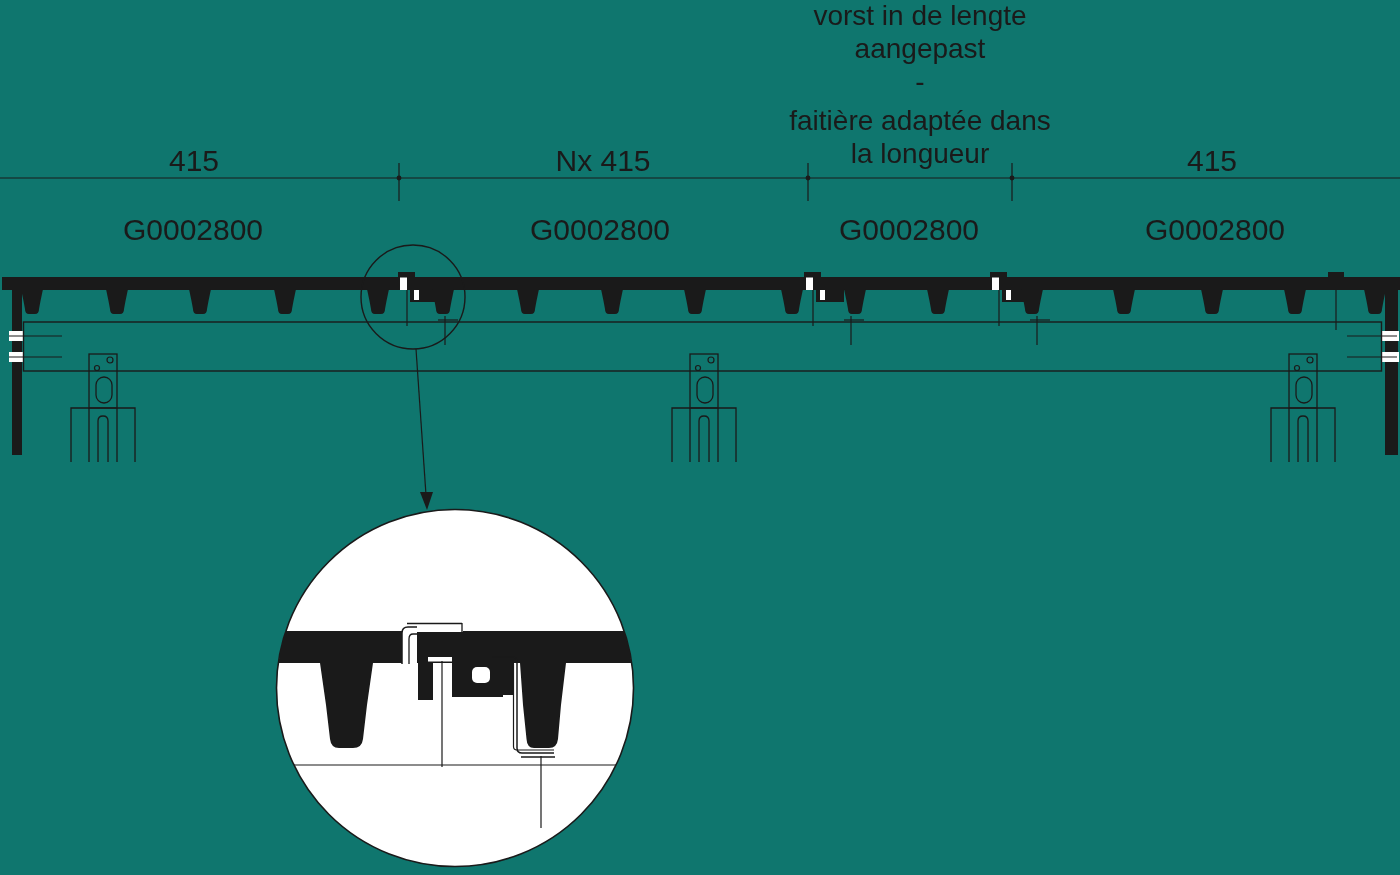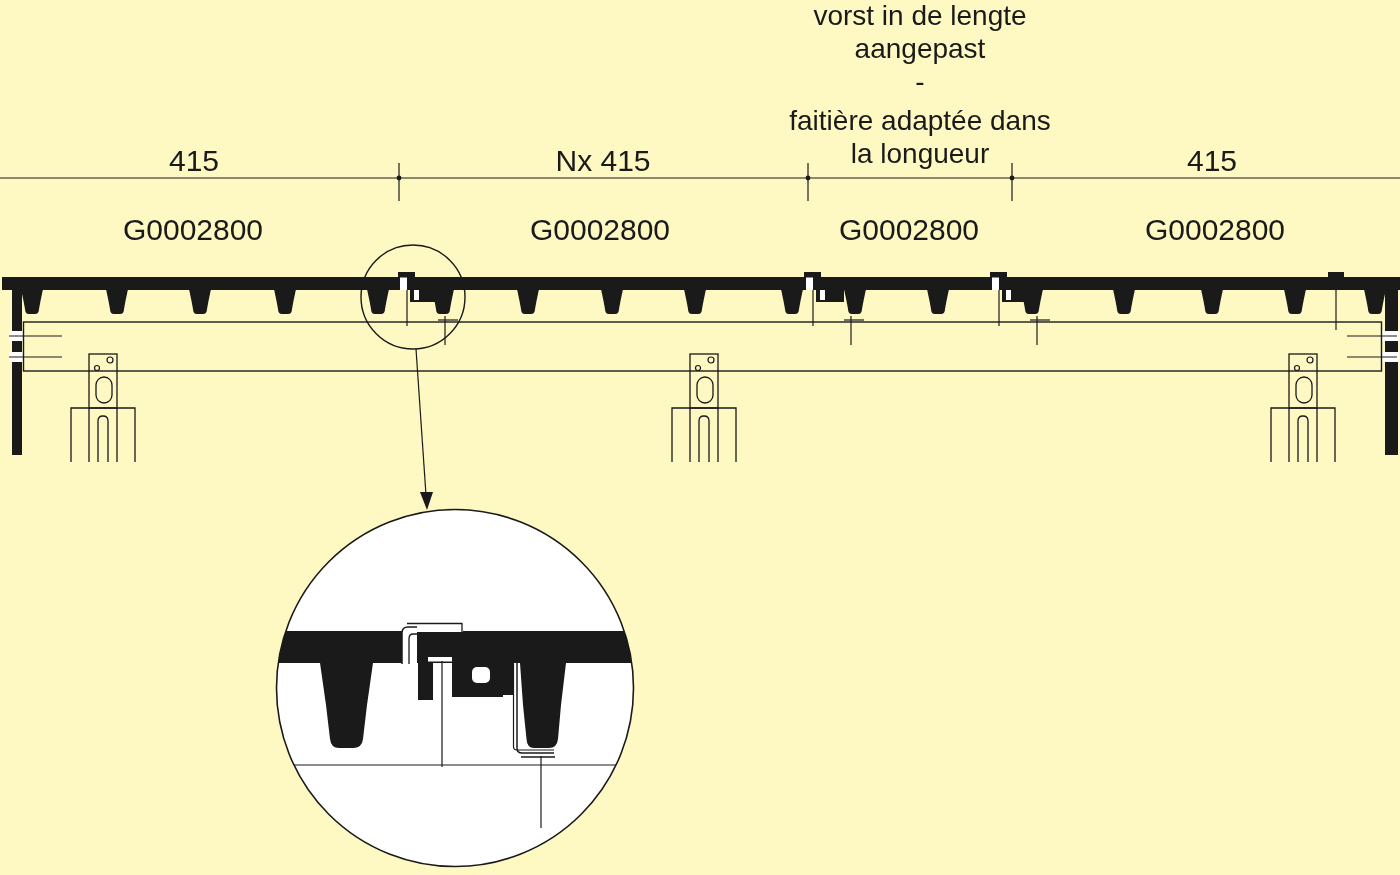--- a/index.html
+++ b/index.html
@@ -1,16 +1,16 @@
 <!DOCTYPE html>
 <html><head>
 <meta charset="utf-8">
 <style>
   html,body{margin:0;padding:0;background:#ffffff;}
-  .page{position:relative;width:1400px;height:875px;background:#fef9c3;overflow:hidden;
+  .page{position:relative;width:1400px;height:875px;background:#0f766e;overflow:hidden;
         font-family:"Liberation Sans", sans-serif;}
   svg{display:block}
   text{fill:#1a1a1a;font-family:"Liberation Sans", sans-serif;}
   .note-text{font-size:28px;}
   .dim-text{font-size:30px;}
   .part-text{font-size:30px;}
 </style>
 </head>
 <body>
 

